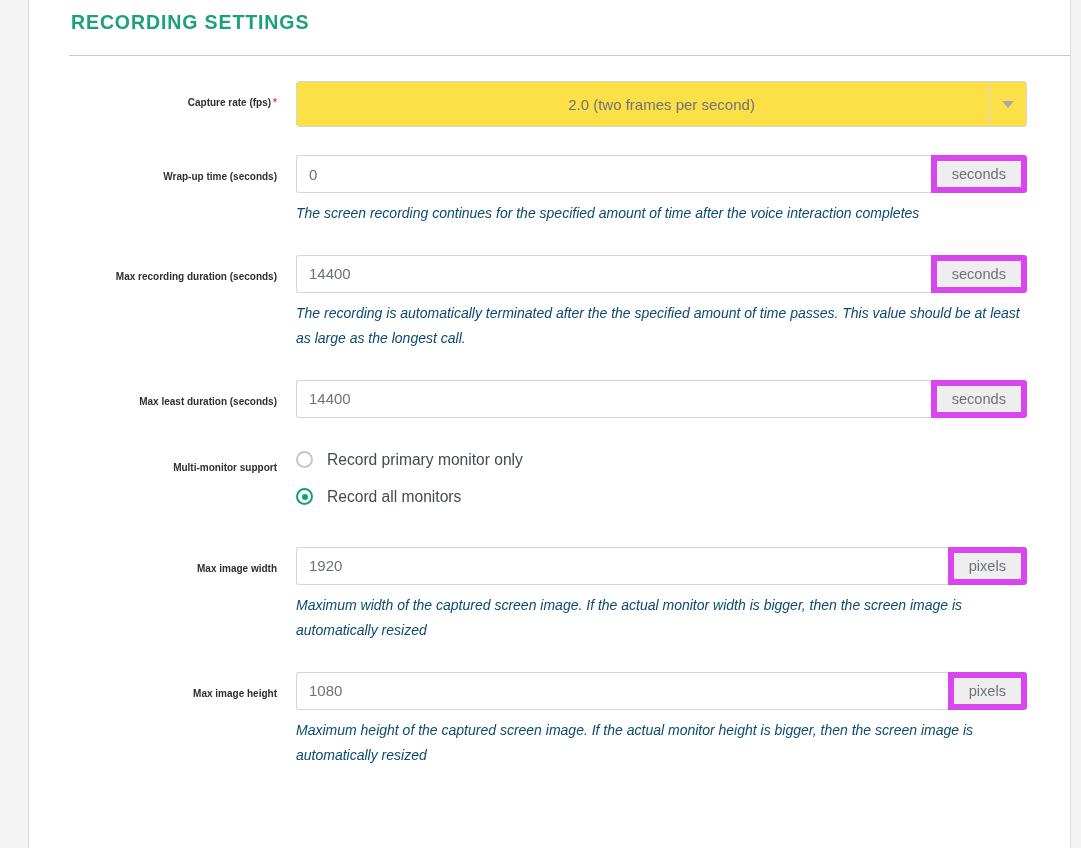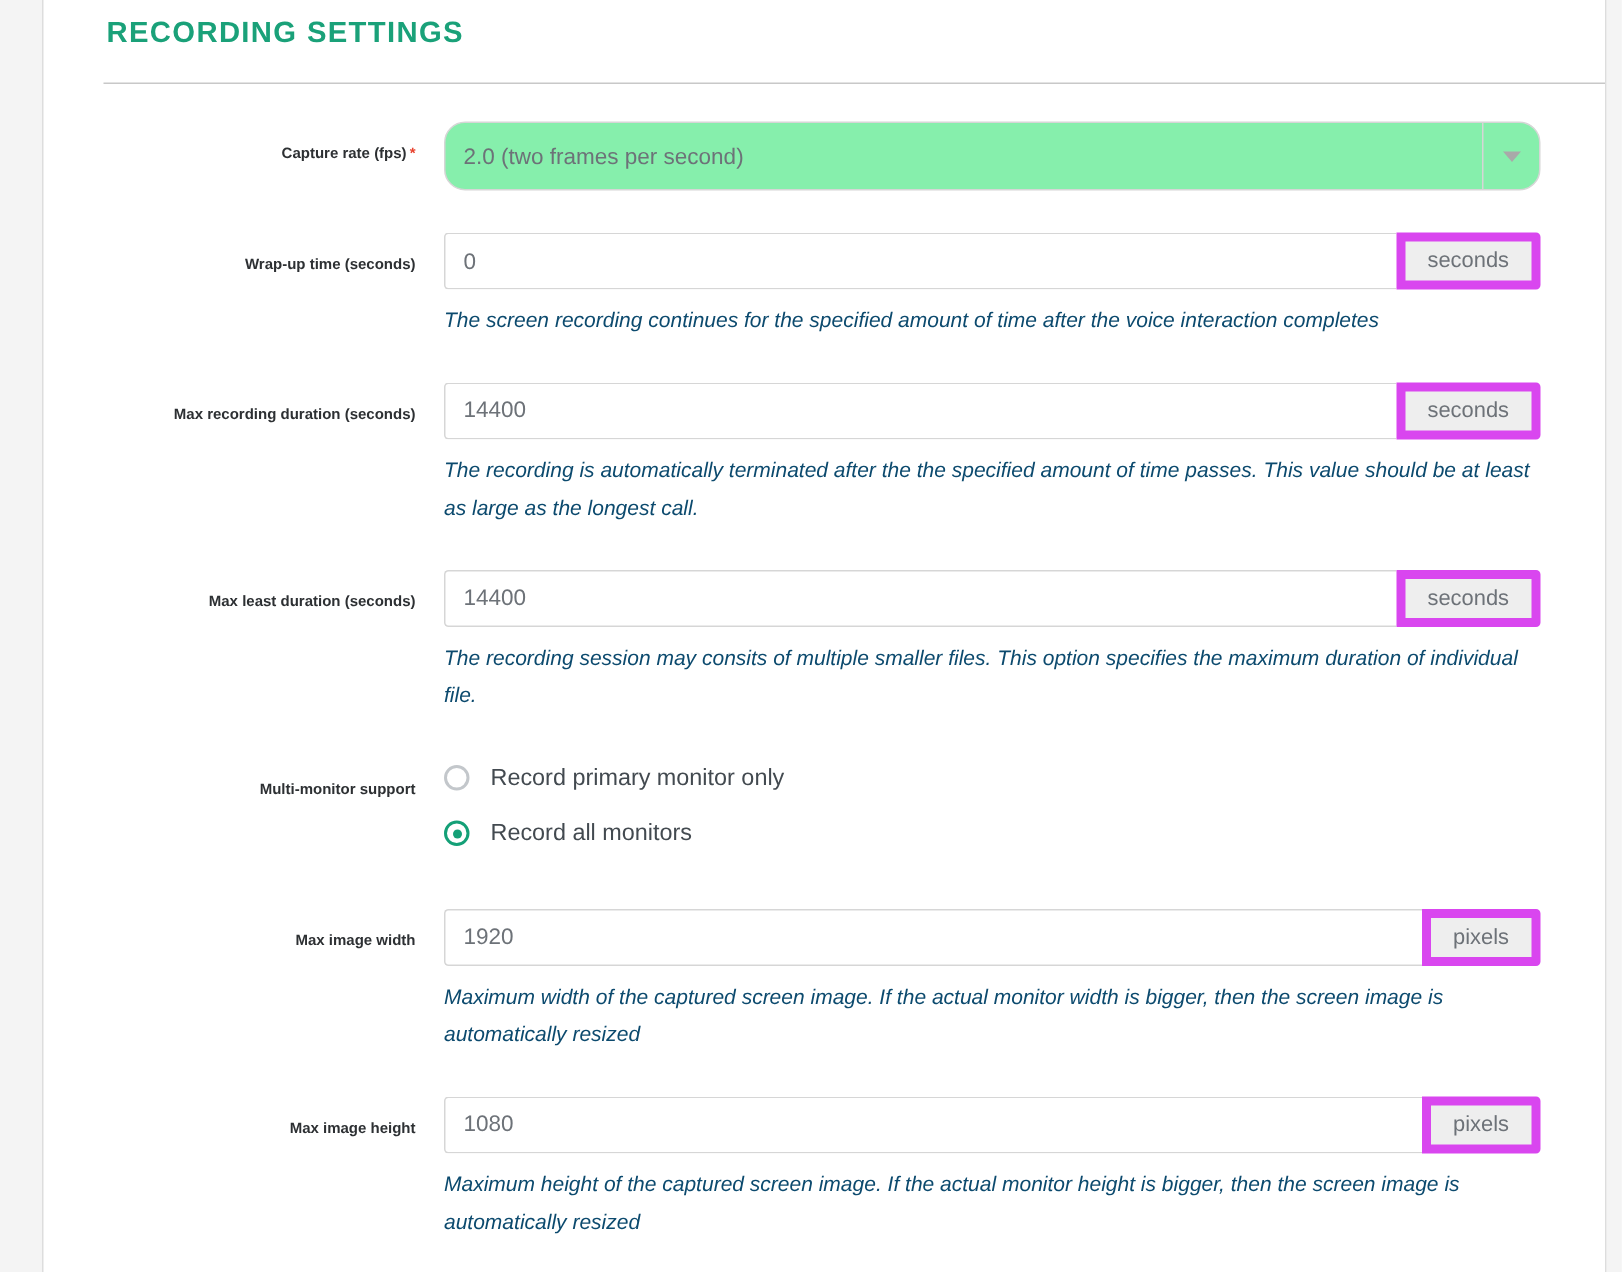--- a/index.html
+++ b/index.html
@@ -125,28 +125,29 @@
   
   .select-wrap {
     position: relative;
     width: 100%;
     height: 46px;
   }
   .select-box {
     width: 100%;
     height: 46px;
     border: 1px solid #d6d6d6;
-    border-radius: 14px;
-    background: #86efac;
+    border-radius: 3px;
+    background: #fde047;
     display: flex;
     align-items: center;
     padding: 0 12px;
     color: #6d7278;
     font-size: 15px;
     cursor: default;
+    justify-content: center;
   }
   .select-arrow-sep {
     position: absolute;
     right: 38px;
     top: 1px;
     bottom: 1px;
     width: 1px;
     background: #d6d6d6;
   }
   .select-arrow {
@@ -273,21 +274,20 @@
 
       <div class="gap-md"></div>
 
       <div class="form-row">
         <div class="label-col">Max least duration (seconds)</div>
         <div class="control-col">
           <div class="input-group">
             <input class="text-input has-addon" type="text" value="14400" style="">
             <span class="input-addon">seconds</span>
           </div>
-          <p class="help-text">The recording session may consits of multiple smaller files. This option specifies the maximum duration of individual file.</p>
         </div>
       </div>
 
       <div class="gap-md"></div>
 
       <div class="form-row">
         <div class="label-col">Multi-monitor support</div>
         <div class="control-col">
           <div class="radio-group">
             <div class="radio-item">

